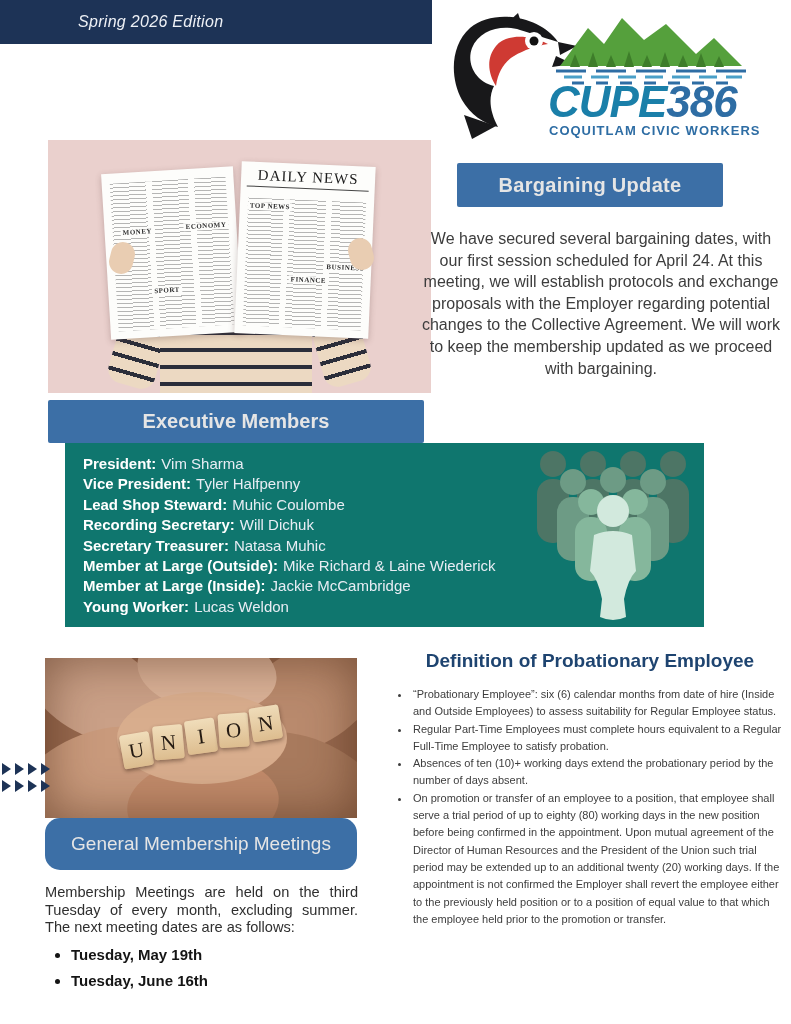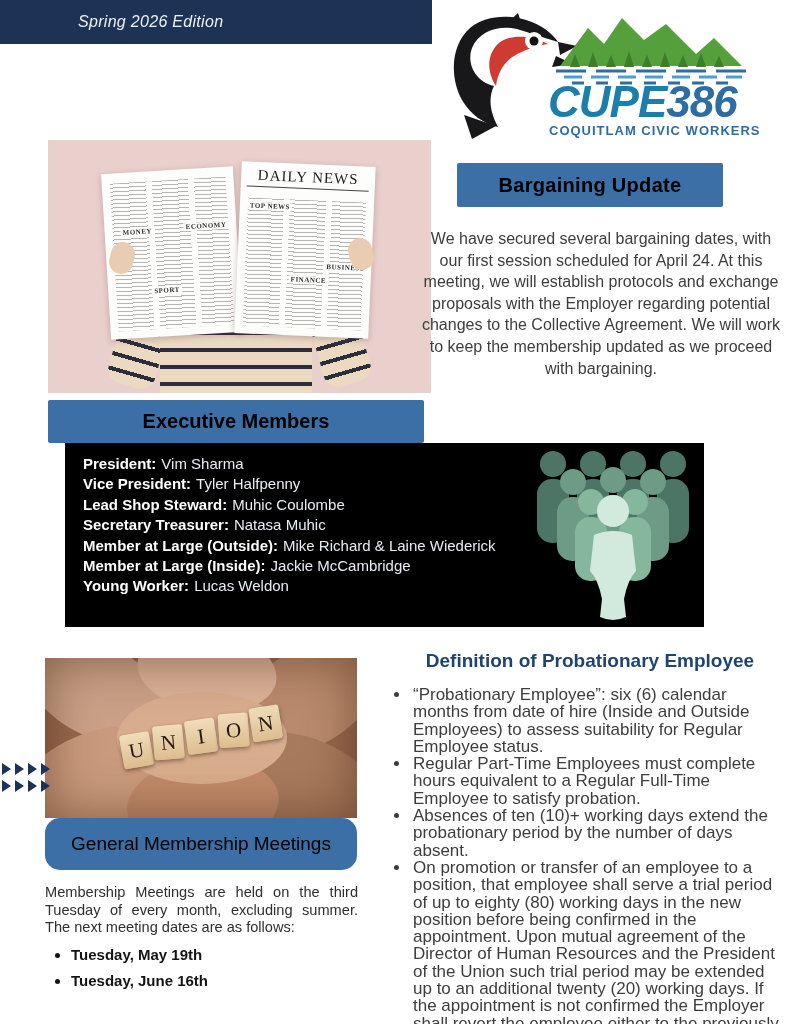--- a/index.html
+++ b/index.html
@@ -42,28 +42,28 @@
   .np-label{position:absolute;font-family:"Liberation Serif",serif;font-size:7px;font-weight:bold;
         letter-spacing:.5px;color:#2e2e2e;background:#fdfdfb;padding:0 2px;white-space:nowrap;}
   .lbl-money{left:16px;top:56px;} .lbl-economy{right:8px;top:54px;} .lbl-sport{left:44px;top:116px;}
   .lbl-topnews{left:8px;top:40px;} .lbl-business{right:5px;top:98px;} .lbl-finance{left:52px;top:112px;}
   .hand{position:absolute;width:24px;height:32px;border-radius:12px;background:#e9cdb2;}
   .hand.hleft{left:62px;top:102px;transform:rotate(14deg);}
   .hand.hright{right:58px;top:98px;transform:rotate(-14deg);}
 
   
   .bar-btn{position:absolute;display:flex;align-items:center;justify-content:center;
-        background:#3c6fa6;color:#000000;border-radius:2px;}
+        background:#3c6fa6;color:#e5e5e5;border-radius:2px;}
   .bargaining-btn{left:457px;top:163px;width:266px;height:44px;font-size:20px;font-weight:600;letter-spacing:.3px;}
   .bargaining-body{position:absolute;left:418px;top:212px;width:366px;text-align:center;
         font-size:16px;line-height:21.6px;color:#3d3d3d;}
 
   
   .exec-bar{left:48px;top:400px;width:376px;height:43px;font-size:20px;font-weight:600;z-index:2;}
-  .exec-panel{position:absolute;left:65px;top:443px;width:639px;height:184px;background:#000000;}
+  .exec-panel{position:absolute;left:65px;top:443px;width:639px;height:184px;background:#0f766e;}
   .exec-list{position:absolute;left:18px;top:11px;width:460px;}
   .exec-row{line-height:20.4px;font-size:15px;color:#e8edf4;}
   .exec-role{font-weight:700;color:#ffffff;margin-right:5px;}
   .people{position:absolute;right:6px;top:6px;}
 
   
   .union-photo{position:absolute;left:45px;top:658px;width:312px;height:160px;background:#96684e;overflow:hidden;}
   .hand-shape{position:absolute;border-radius:50%;}
   .uh1{left:-24px;top:-14px;width:150px;height:92px;background:#caa087;transform:rotate(28deg);}
   .uh2{right:-30px;top:-8px;width:160px;height:96px;background:#b98a6d;transform:rotate(-30deg);}
@@ -92,21 +92,21 @@
   .gmm-bar{left:45px;top:818px;width:312px;height:52px;font-size:19px;font-weight:500;border-radius:15px;}
   .gmm-block{position:absolute;left:45px;top:884px;width:313px;}
   .gmm-intro{margin:0;font-size:14.6px;line-height:17.6px;color:#2f2f2f;text-align:justify;}
   .gmm-dates{margin:9px 0 0 0;padding-left:26px;list-style:disc;}
   .gmm-dates li{font-size:15px;line-height:18px;font-weight:700;color:#141414;margin-bottom:8px;}
 
   
   .def-section{position:absolute;left:394px;top:650px;width:392px;}
   .def-heading{margin:0 0 14px 0;text-align:center;font-size:19px;font-weight:700;color:#1e4470;}
   .def-list{margin:0;padding-left:17px;}
-  .def-list li{font-size:17px;line-height:17.3px;color:#3d3d3d;padding-left:2px;}
+  .def-list li{font-size:11px;line-height:17.3px;color:#3d3d3d;padding-left:2px;}
 </style>
 </head>
 <body>
 
 <div class="page">
 
   <div class="top-banner">
     <span class="edition">Spring 2026 Edition</span>
   </div>
 
@@ -172,20 +172,21 @@
   <p class="bargaining-body">We have secured several bargaining dates, with our first session scheduled for April 24. At this meeting, we will establish protocols and exchange proposals with the Employer regarding potential changes to the Collective Agreement. We will work to keep the membership updated as we proceed with bargaining.</p>
 
   <div class="bar-btn exec-bar">
     <span>Executive Members</span>
   </div>
   <div class="exec-panel">
     <div class="exec-list">
       <div class="exec-row"><span class="exec-role">President:</span><span>Vim Sharma</span></div>
       <div class="exec-row"><span class="exec-role">Vice President:</span><span>Tyler Halfpenny</span></div>
       <div class="exec-row"><span class="exec-role">Lead Shop Steward:</span><span>Muhic Coulombe</span></div>
+      <div class="exec-row"><span class="exec-role">Recording Secretary:</span><span>Will Dichuk</span></div>
       <div class="exec-row"><span class="exec-role">Secretary Treasurer:</span><span>Natasa Muhic</span></div>
       <div class="exec-row"><span class="exec-role">Member at Large (Outside):</span><span>Mike Richard &amp; Laine Wiederick</span></div>
       <div class="exec-row"><span class="exec-role">Member at Large (Inside):</span><span>Jackie McCambridge</span></div>
       <div class="exec-row"><span class="exec-role">Young Worker:</span><span>Lucas Weldon</span></div>
     </div>
     <svg class="people" width="170" height="172" viewBox="0 0 170 172">
       <defs>
         <g id="pp">
             <circle cx="0" cy="0" r="13"></circle>
             <rect x="-16" y="15" width="32" height="64" rx="15"></rect>

